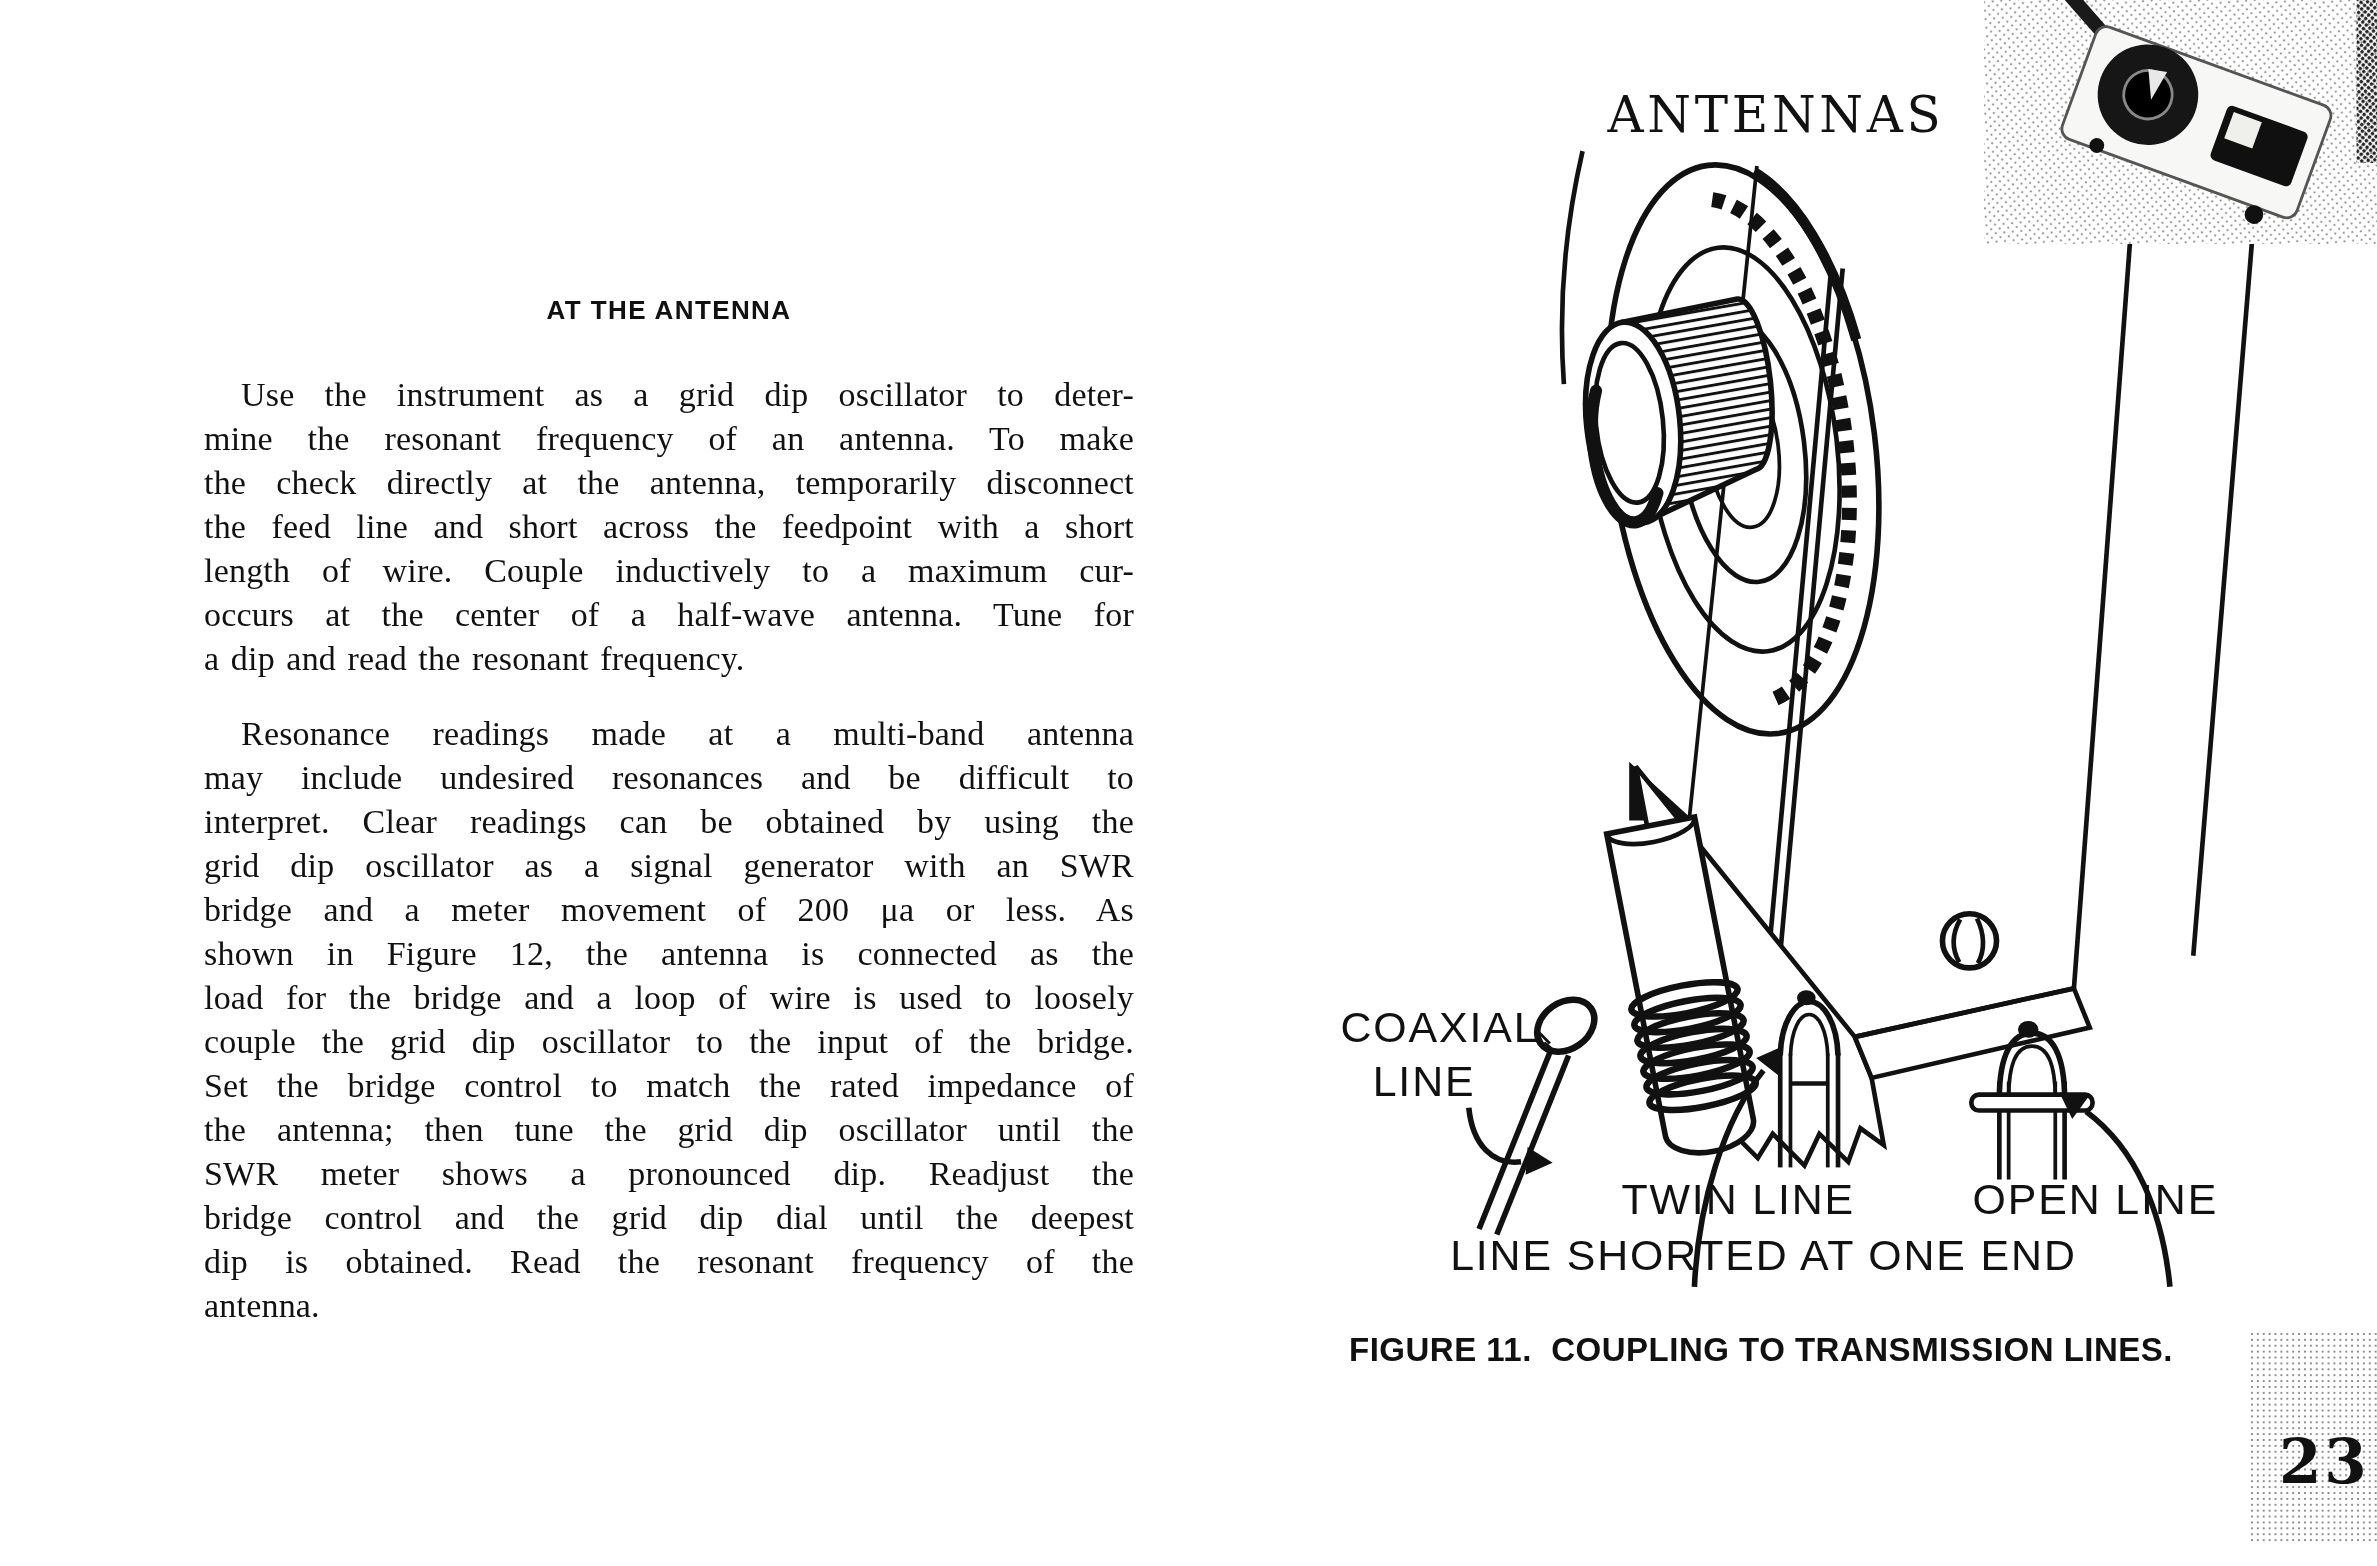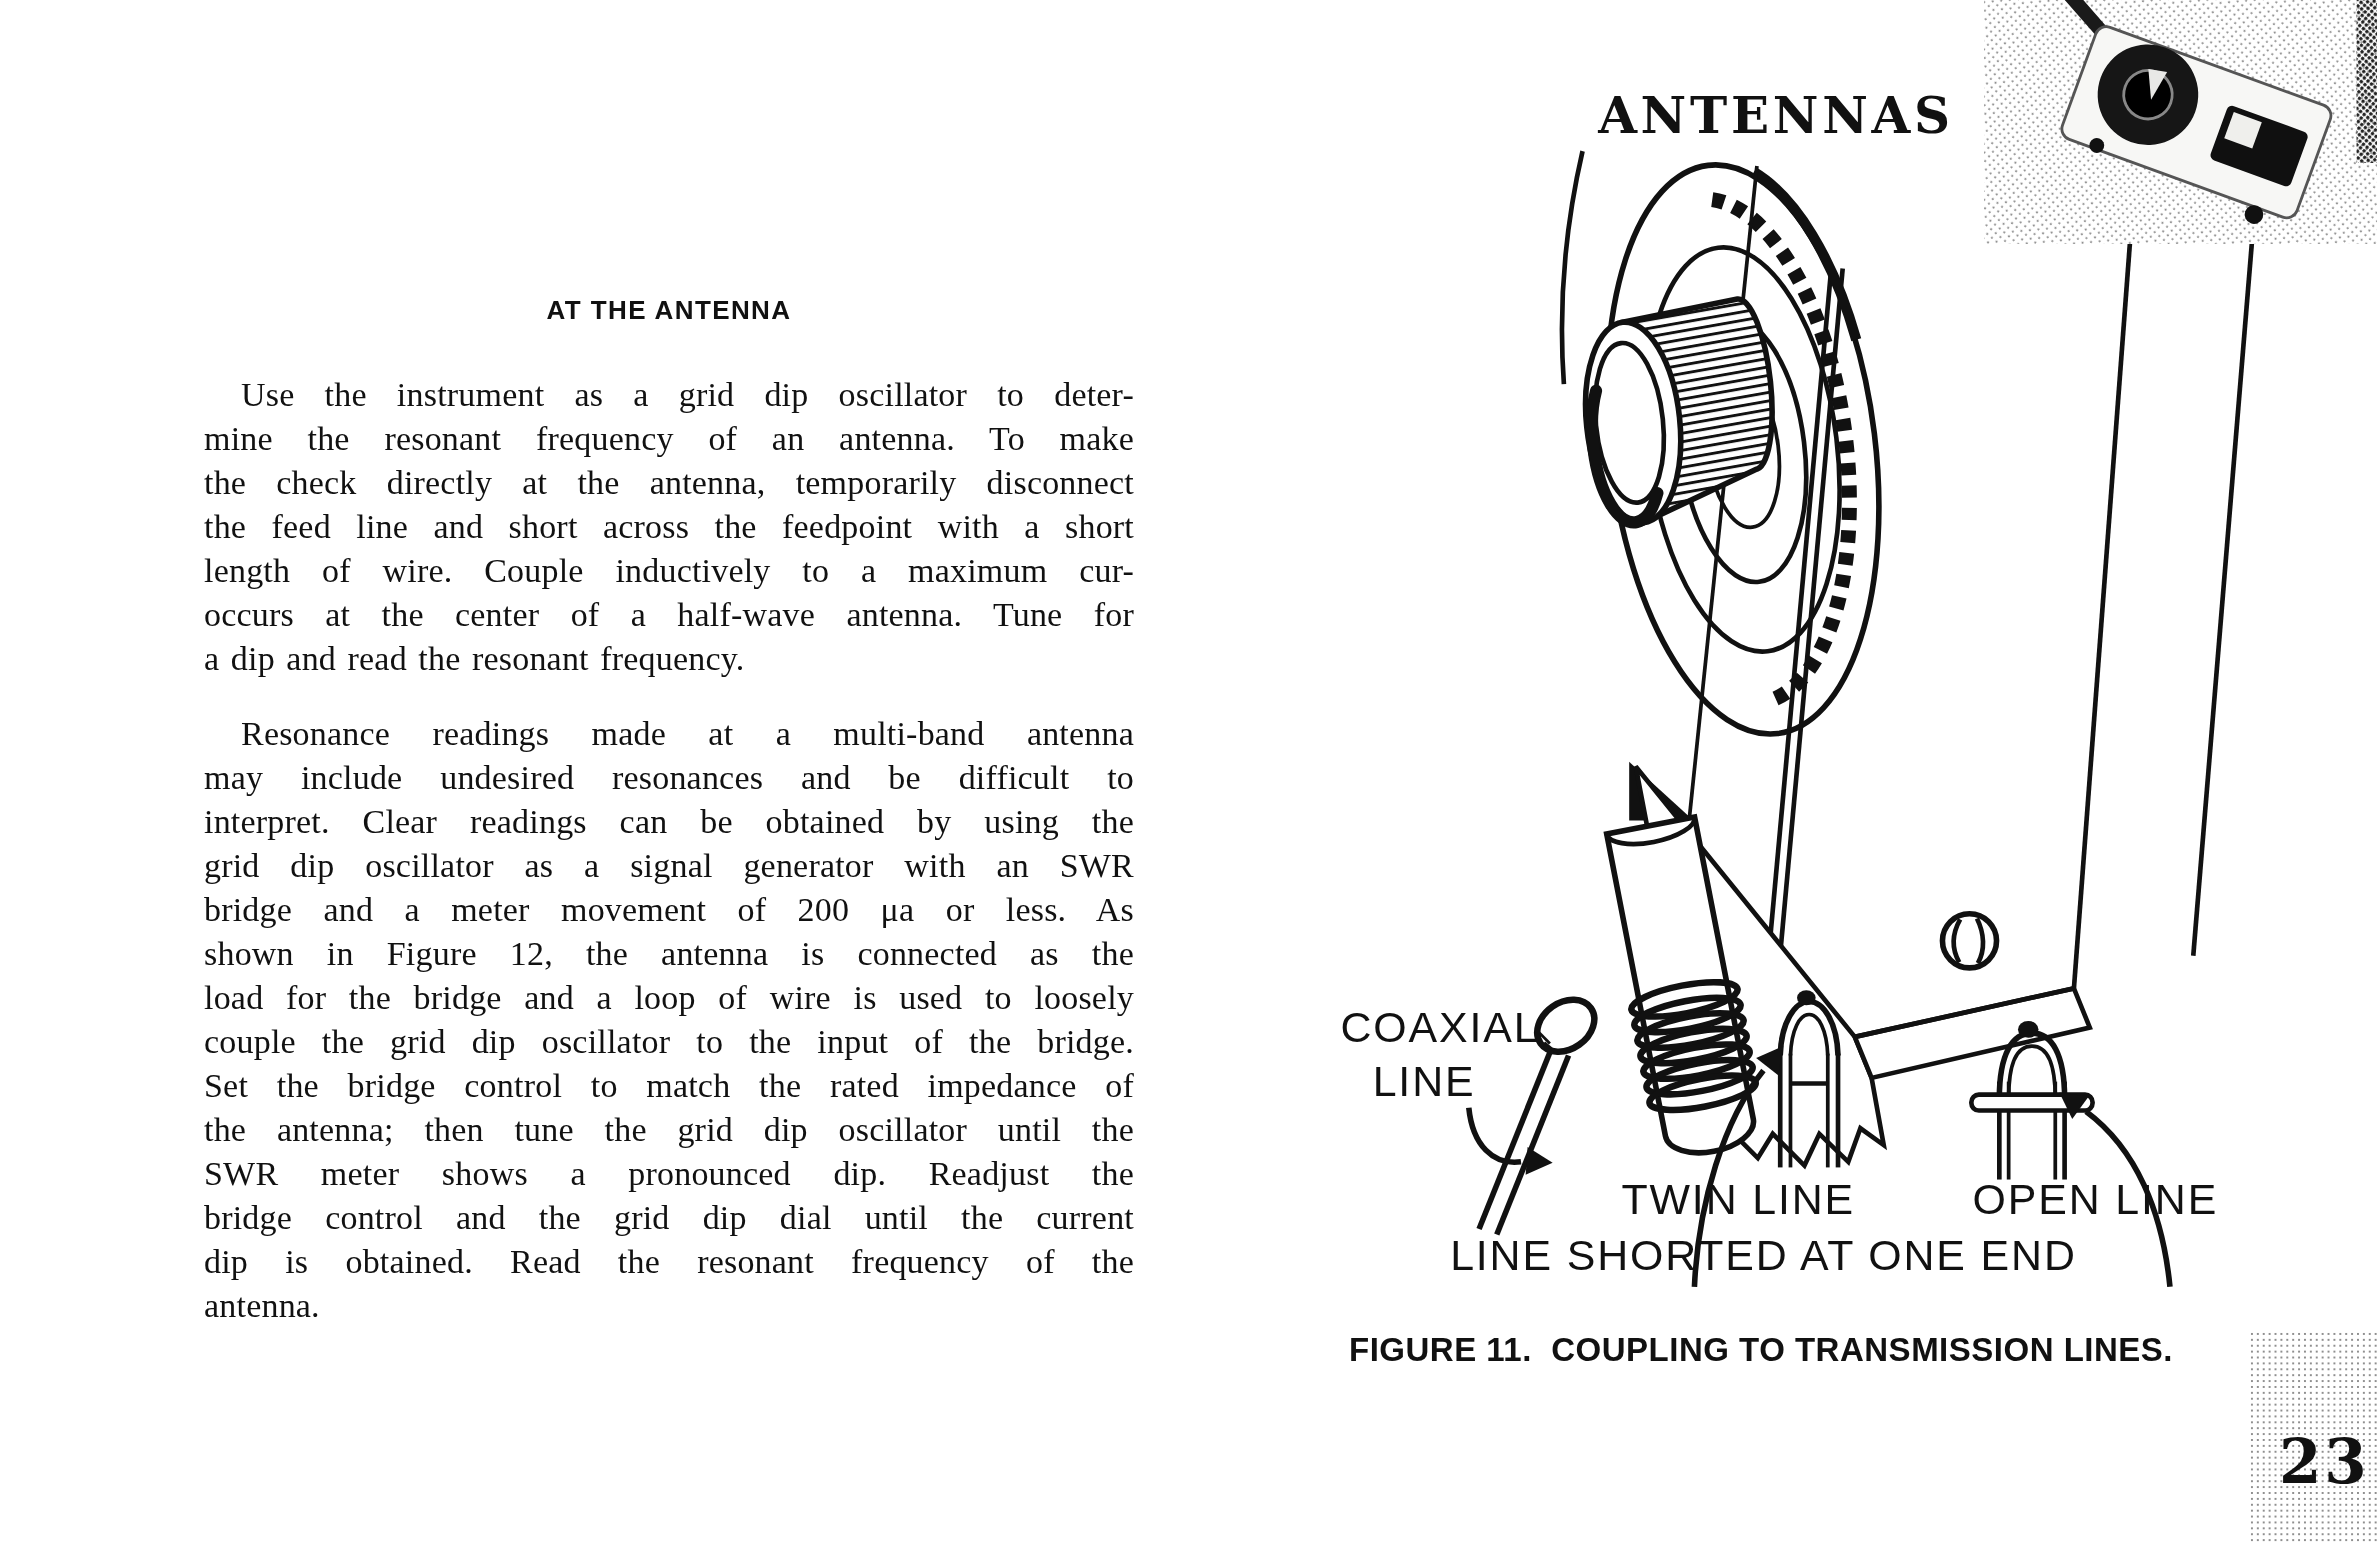--- a/index.html
+++ b/index.html
@@ -12,21 +12,21 @@
            text-align:center;letter-spacing:1.4px}
   .para{font-size:34px;line-height:44px;word-spacing:2.8px;letter-spacing:0.2px}
   .para-1{margin-top:47px}
   .para-2{margin-top:31px}
   .tline{text-align:justify;text-align-last:justify}
   .tline.first{text-indent:37px}
   .tline.last{text-align-last:left}
 
   
   .antennas-title{position:absolute;left:1580px;top:86px;width:392px;text-align:center;
-                  font-family:"DejaVu Serif",serif;font-weight:bold;font-size:50px;letter-spacing:3.7px}
+                  font-family:"DejaVu Serif",serif;font-weight:normal;font-size:50px;letter-spacing:3.7px}
   .figure-svg{position:absolute;left:1286px;top:56px;width:1091px;height:1324px}
   .figure-caption{position:absolute;left:1349px;top:1331px;font-family:"Liberation Sans",sans-serif;
                   font-weight:bold;font-size:33px;letter-spacing:0.5px;white-space:pre-wrap}
 
   
   .photo{position:absolute;left:1984px;top:0;width:393px;height:244px}
 
   
   .halftone-css{background-color:#fff;background-image:radial-gradient(#8f8f8f 1px,transparent 1.3px);
                 background-size:5.9px 5.9px}
@@ -56,21 +56,21 @@
       <div class="tline">may include undesired resonances and be difficult to</div>
       <div class="tline">interpret. Clear readings can be obtained by using the</div>
       <div class="tline">grid dip oscillator as a signal generator with an SWR</div>
       <div class="tline">bridge and a meter movement of 200 μa or less. As</div>
       <div class="tline">shown in Figure 12, the antenna is connected as the</div>
       <div class="tline">load for the bridge and a loop of wire is used to loosely</div>
       <div class="tline">couple the grid dip oscillator to the input of the bridge.</div>
       <div class="tline">Set the bridge control to match the rated impedance of</div>
       <div class="tline">the antenna; then tune the grid dip oscillator until the</div>
       <div class="tline">SWR meter shows a pronounced dip. Readjust the</div>
-      <div class="tline">bridge control and the grid dip dial until the current</div>
+      <div class="tline">bridge control and the grid dip dial until the deepest</div>
       <div class="tline">dip is obtained. Read the resonant frequency of the</div>
       <div class="tline last">antenna.</div>
     </div>
 </div>
 
 <div class="antennas-title">ANTENNAS</div>
 
 <svg class="figure-svg" viewBox="0 0 1170 1420">
   <defs>
     <pattern id="knurl" width="10" height="9" patternUnits="userSpaceOnUse" patternTransform="rotate(-4)">

